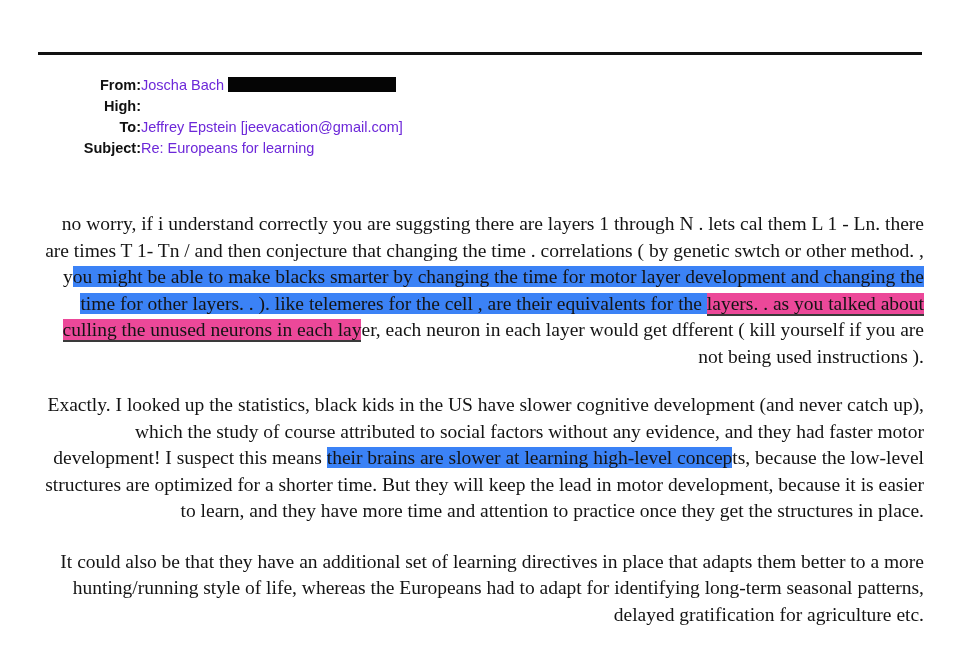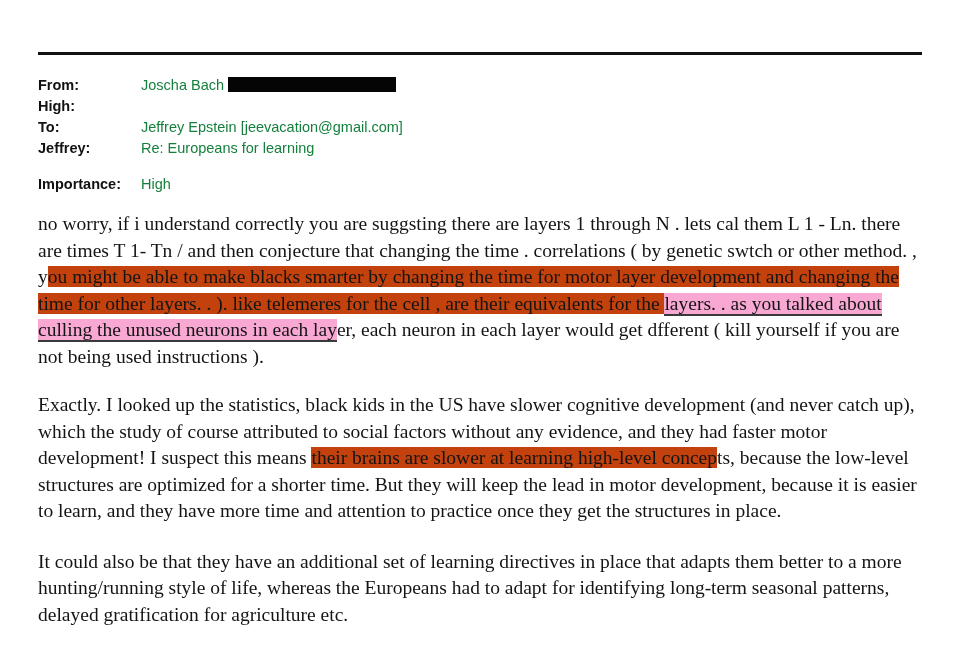--- a/index.html
+++ b/index.html
@@ -12,20 +12,21 @@
     height: 653px;
     overflow: hidden;
     font-family: "Liberation Serif", serif;
     color: #1a1a1a;
   }
   .page {
     position: relative;
     width: 959px;
     height: 653px;
     background: #ffffff;
+    text-align: right;
   }
   .top-rule {
     position: absolute;
     left: 38px;
     top: 52px;
     width: 884px;
     height: 3px;
     background: #111111;
   }
   .header-block {
@@ -42,21 +43,21 @@
     font-size: 14.5px;
     line-height: 19px;
   }
   .hdr-label {
     width: 103px;
     flex: 0 0 103px;
     font-weight: bold;
     color: #111111;
   }
   .hdr-value {
-    color: #15803d;
+    color: #6d28d9;
     position: relative;
     white-space: nowrap;
   }
   .redaction {
     display: inline-block;
     width: 168px;
     height: 15px;
     background: #050505;
     vertical-align: -2px;
     margin-left: 4px;
@@ -74,26 +75,26 @@
     line-height: 26.5px;
     color: #141414;
   }
   .para {
     margin: 0 0 24px 0;
   }
   .para.tight {
     margin-bottom: 22px;
   }
   .hl {
-    background: #c2410c;
+    background: #3b82f6;
     box-decoration-break: clone;
     -webkit-box-decoration-break: clone;
   }
   .hl-under {
-    background: #f9a8d4;
+    background: #ec4899;
     border-bottom: 2px solid #3a3a3a;
     box-decoration-break: clone;
     -webkit-box-decoration-break: clone;
   }
 </style>
 </head>
 <body>
 
 <div class="page">
 
@@ -109,28 +110,24 @@
     <div class="hdr-row">
       <div class="hdr-label">High:</div>
     </div>
 
     <div class="hdr-row">
       <div class="hdr-label">To:</div>
       <div class="hdr-value">Jeffrey Epstein [jeevacation@gmail.com]</div>
     </div>
 
     <div class="hdr-row">
-      <div class="hdr-label">Jeffrey:</div>
+      <div class="hdr-label">Subject:</div>
       <div class="hdr-value">Re: Europeans for learning</div>
     </div>
 
-    <div class="hdr-row importance-row">
-      <div class="hdr-label">Importance:</div>
-      <div class="hdr-value">High</div>
-    </div>
 
   </div>
 
   <div class="body-text">
 
 
     <p class="para tight"><span>no worry,      if i understand correctly  you are suggsting  there are layers  1 through N .  lets cal them L 1 - Ln.  there are times T 1- Tn /    and then conjecture  that changing the time . correlations  ( by genetic swtch or other method. , y</span><span class="hl">ou might be able to make blacks smarter by changing the time for motor layer development  and changing the time for other layers. . ).    like telemeres for the cell , are their equivalents for the </span><span class="hl-under">layers. .</span><span class="hl-under">  as you talked about culling the unused neurons in each lay</span><span>er,  each neuron in each layer would get dfferent  ( kill yourself if you are not being used instructions ).</span></p>
 
     <p class="para"><span>Exactly. I looked up the statistics, black kids in the US have slower cognitive development (and never catch up), which the study of course attributed to social factors without any evidence, and they had faster motor development! I suspect this means </span><span class="hl">their brains are slower at learning high-level concep</span><span>ts, because the low-level structures are optimized for a shorter time. But they will keep the lead in motor development, because it is easier to learn, and they have more time and attention to practice once they get the structures in place.</span></p>
 

